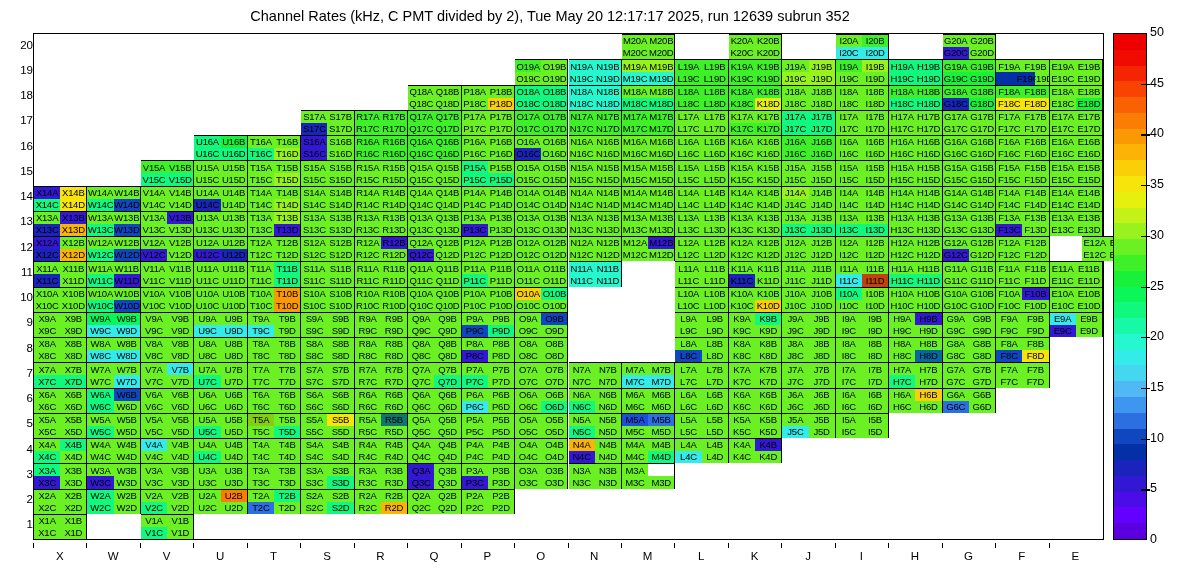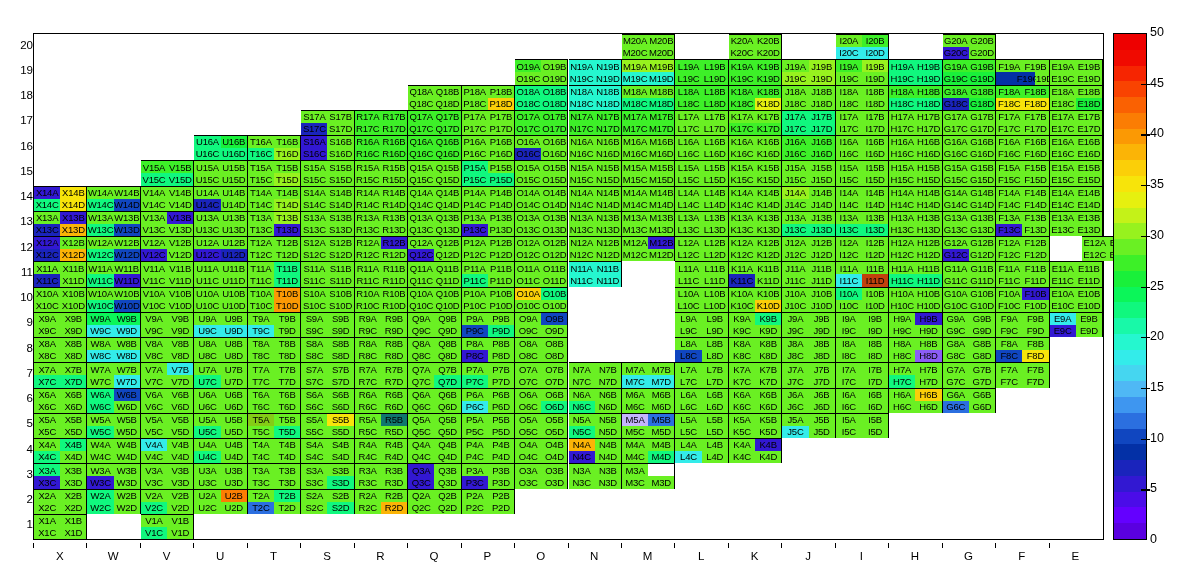--- a/index.html
+++ b/index.html
@@ -44,20 +44,21 @@
   #cbar .band{flex:1 1 0;}
   #cbarlabels{position:absolute;left:1150px;top:33px;width:44px;height:507px;}
   .cblab{position:absolute;left:0;font-size:12.5px;color:#000;}
   .cbmark{position:absolute;right:0;width:9px;height:1.3px;background:#000;}
 </style>
 </head>
 <body>
 
 <div id="root">
 
+  <div id="title">Channel Rates (kHz, C PMT divided by 2), Tue May 20 12:17:17 2025, run 12639 subrun 352</div>
 
   <div id="plot">
       <div class="supercell" style="left: 587.95px; top: 0px; width: 53.45px; height: 25.25px;">
         <div class="subrow">
           <div class="cell" style="background: rgb(106, 240, 35);">M20A</div>
           <div class="cell" style="background: rgb(106, 240, 35);">M20B</div>
         </div>
         <div class="subrow">
           <div class="cell" style="background: rgb(106, 240, 35);">M20C</div>
           <div class="cell" style="background: rgb(106, 240, 35);">M20D</div>
@@ -2123,21 +2124,21 @@
           <div class="cell" style="background: rgb(106, 240, 35);">I8D</div>
         </div>
       </div>
       <div class="supercell" style="left: 855.2px; top: 303px; width: 53.45px; height: 25.25px;">
         <div class="subrow">
           <div class="cell" style="background: rgb(106, 240, 35);">H8A</div>
           <div class="cell" style="background: rgb(106, 240, 35);">H8B</div>
         </div>
         <div class="subrow">
           <div class="cell" style="background: rgb(106, 240, 35);">H8C</div>
-          <div class="cell" style="background: #8b5cf6;">H8D</div>
+          <div class="cell" style="background: #0369a1;">H8D</div>
         </div>
       </div>
       <div class="supercell" style="left: 908.65px; top: 303px; width: 53.45px; height: 25.25px;">
         <div class="subrow">
           <div class="cell" style="background: rgb(106, 240, 35);">G8A</div>
           <div class="cell" style="background: rgb(106, 240, 35);">G8B</div>
         </div>
         <div class="subrow">
           <div class="cell" style="background: rgb(106, 240, 35);">G8C</div>
           <div class="cell" style="background: rgb(106, 240, 35);">G8D</div>
@@ -2628,21 +2629,21 @@
           <div class="cell" style="background: rgb(106, 240, 35);">N5A</div>
           <div class="cell" style="background: rgb(106, 240, 35);">N5B</div>
         </div>
         <div class="subrow">
           <div class="cell" style="background: rgb(16, 248, 126);">N5C</div>
           <div class="cell" style="background: rgb(106, 240, 35);">N5D</div>
         </div>
       </div>
       <div class="supercell" style="left: 587.95px; top: 378.75px; width: 53.45px; height: 25.25px;">
         <div class="subrow">
-          <div class="cell" style="background: #c4b5fd;">M5A</div>
+          <div class="cell" style="background: #1d4ed8;">M5A</div>
           <div class="cell" style="background: rgb(43, 111, 224);">M5B</div>
         </div>
         <div class="subrow">
           <div class="cell" style="background: rgb(106, 240, 35);">M5C</div>
           <div class="cell" style="background: rgb(106, 240, 35);">M5D</div>
         </div>
       </div>
       <div class="supercell" style="left: 641.4px; top: 378.75px; width: 53.45px; height: 25.25px;">
         <div class="subrow">
           <div class="cell" style="background: rgb(106, 240, 35);">L5A</div>

